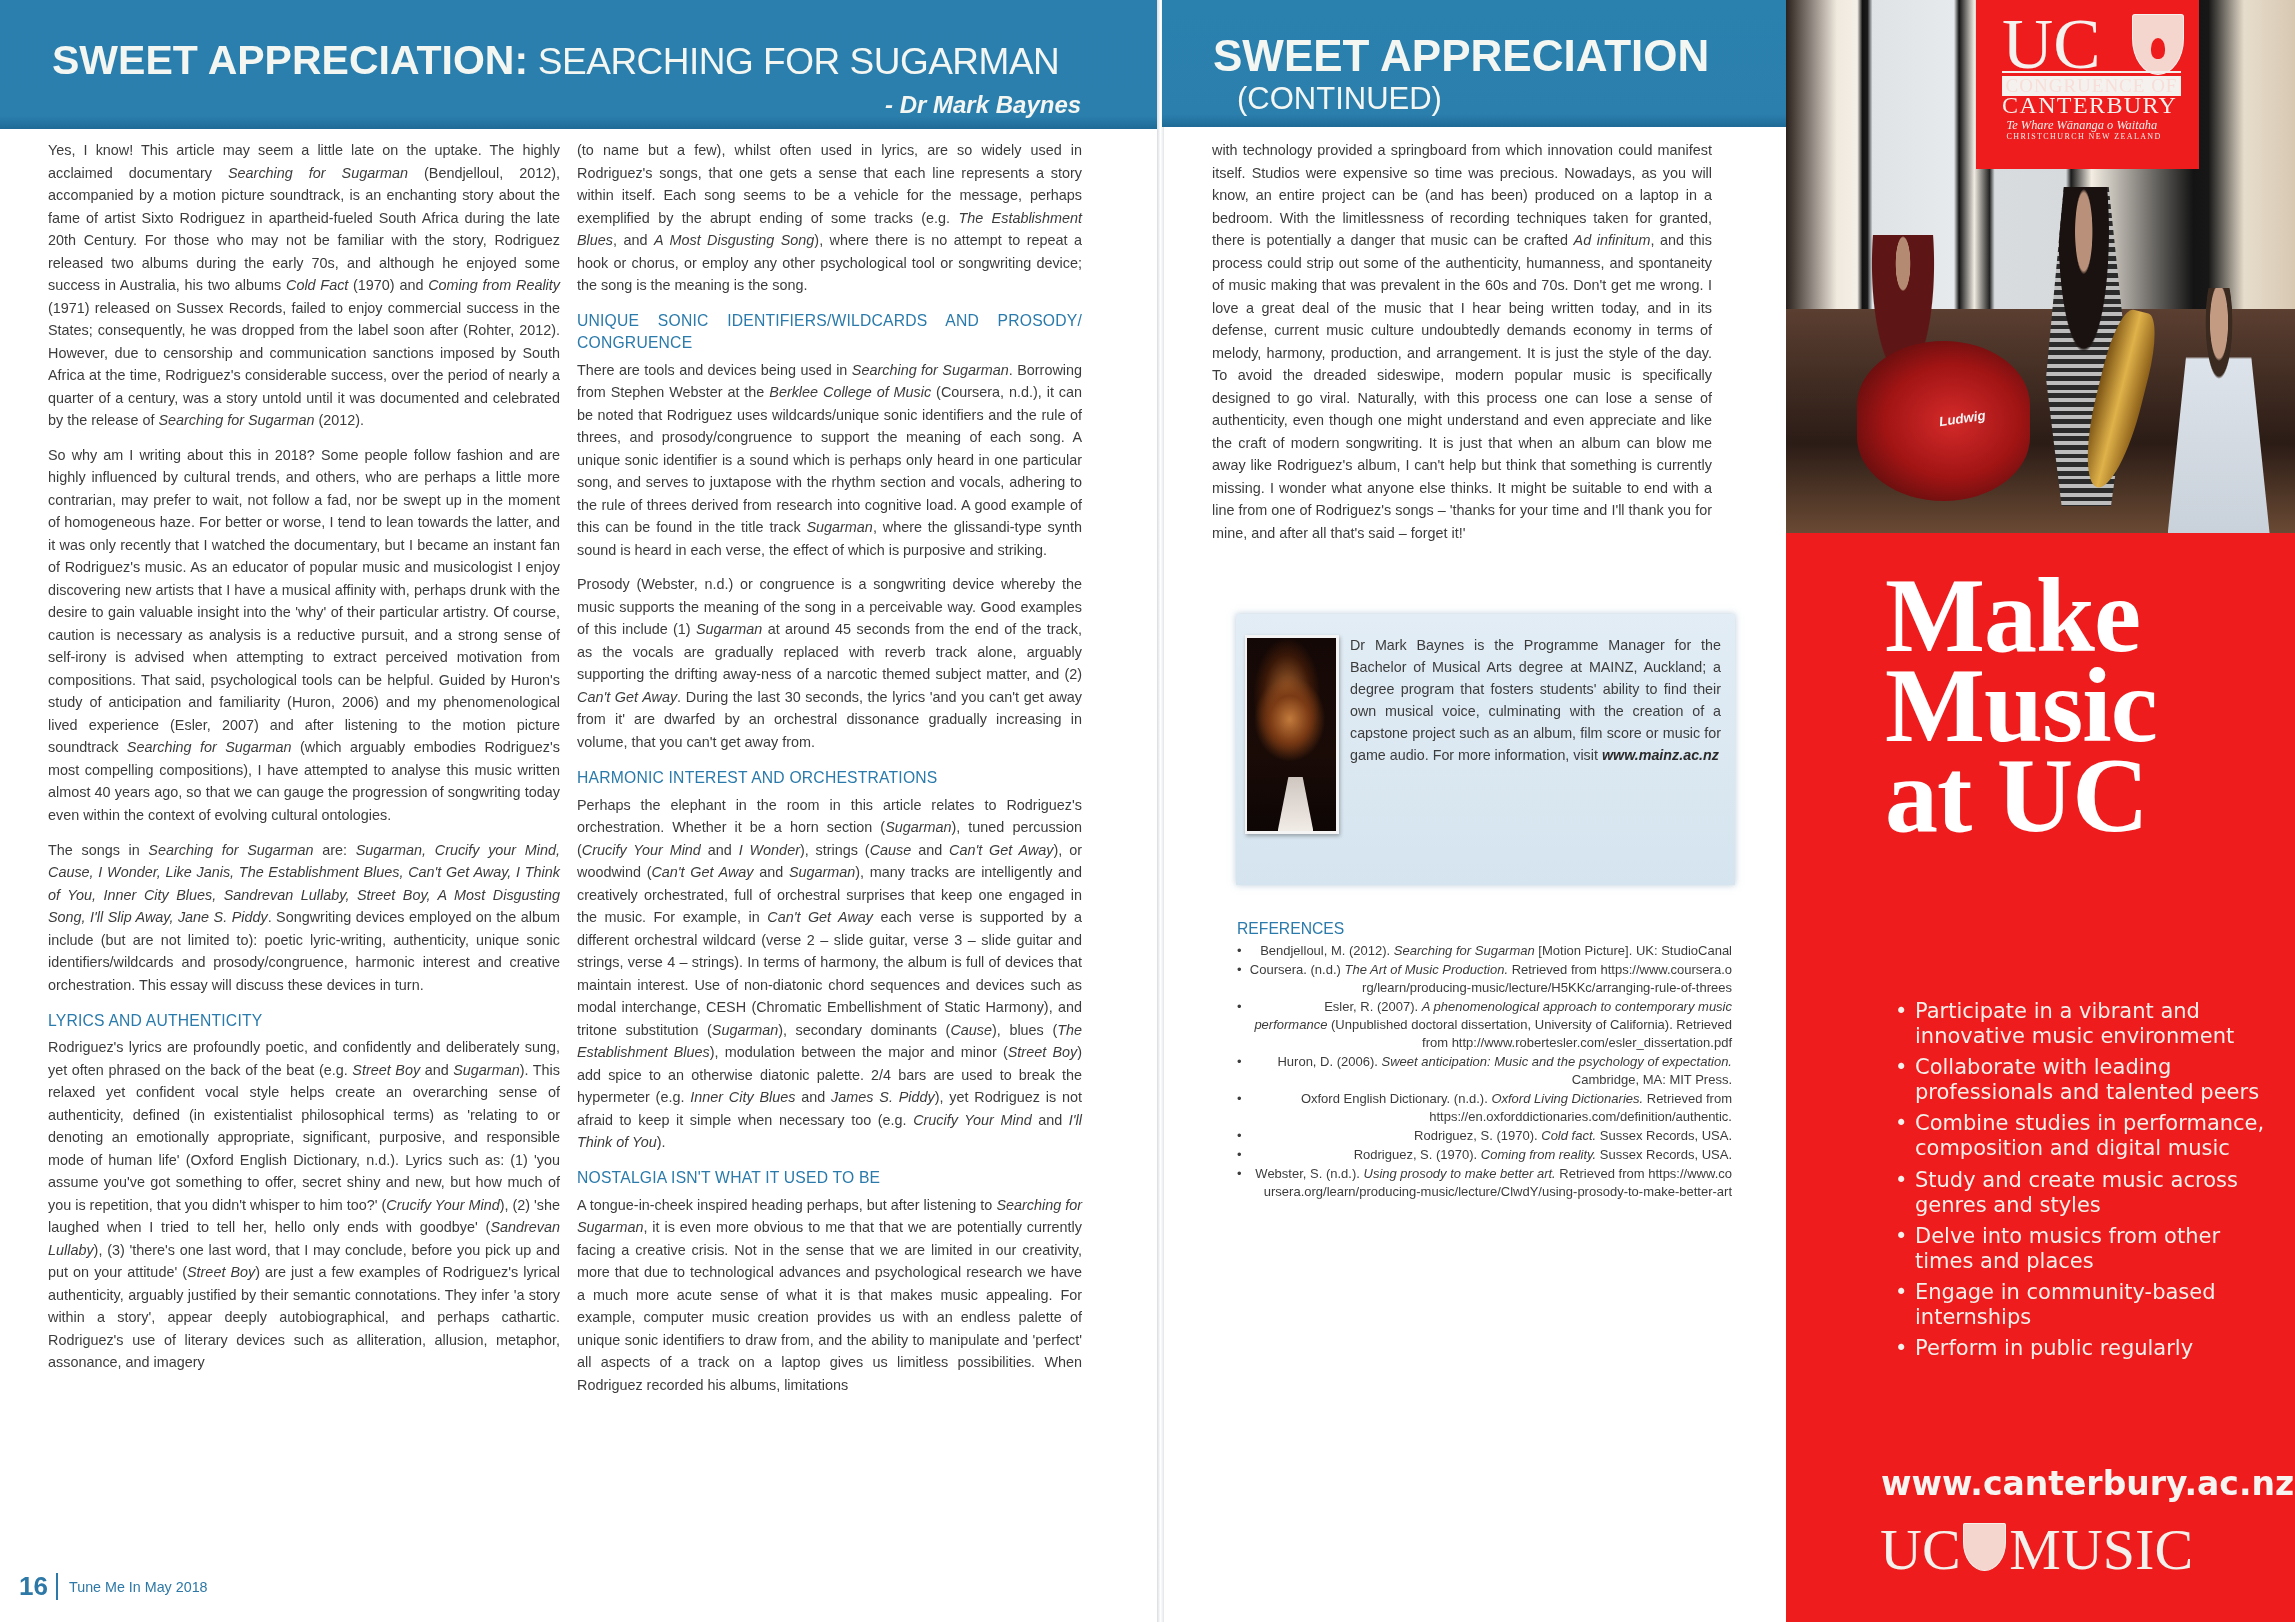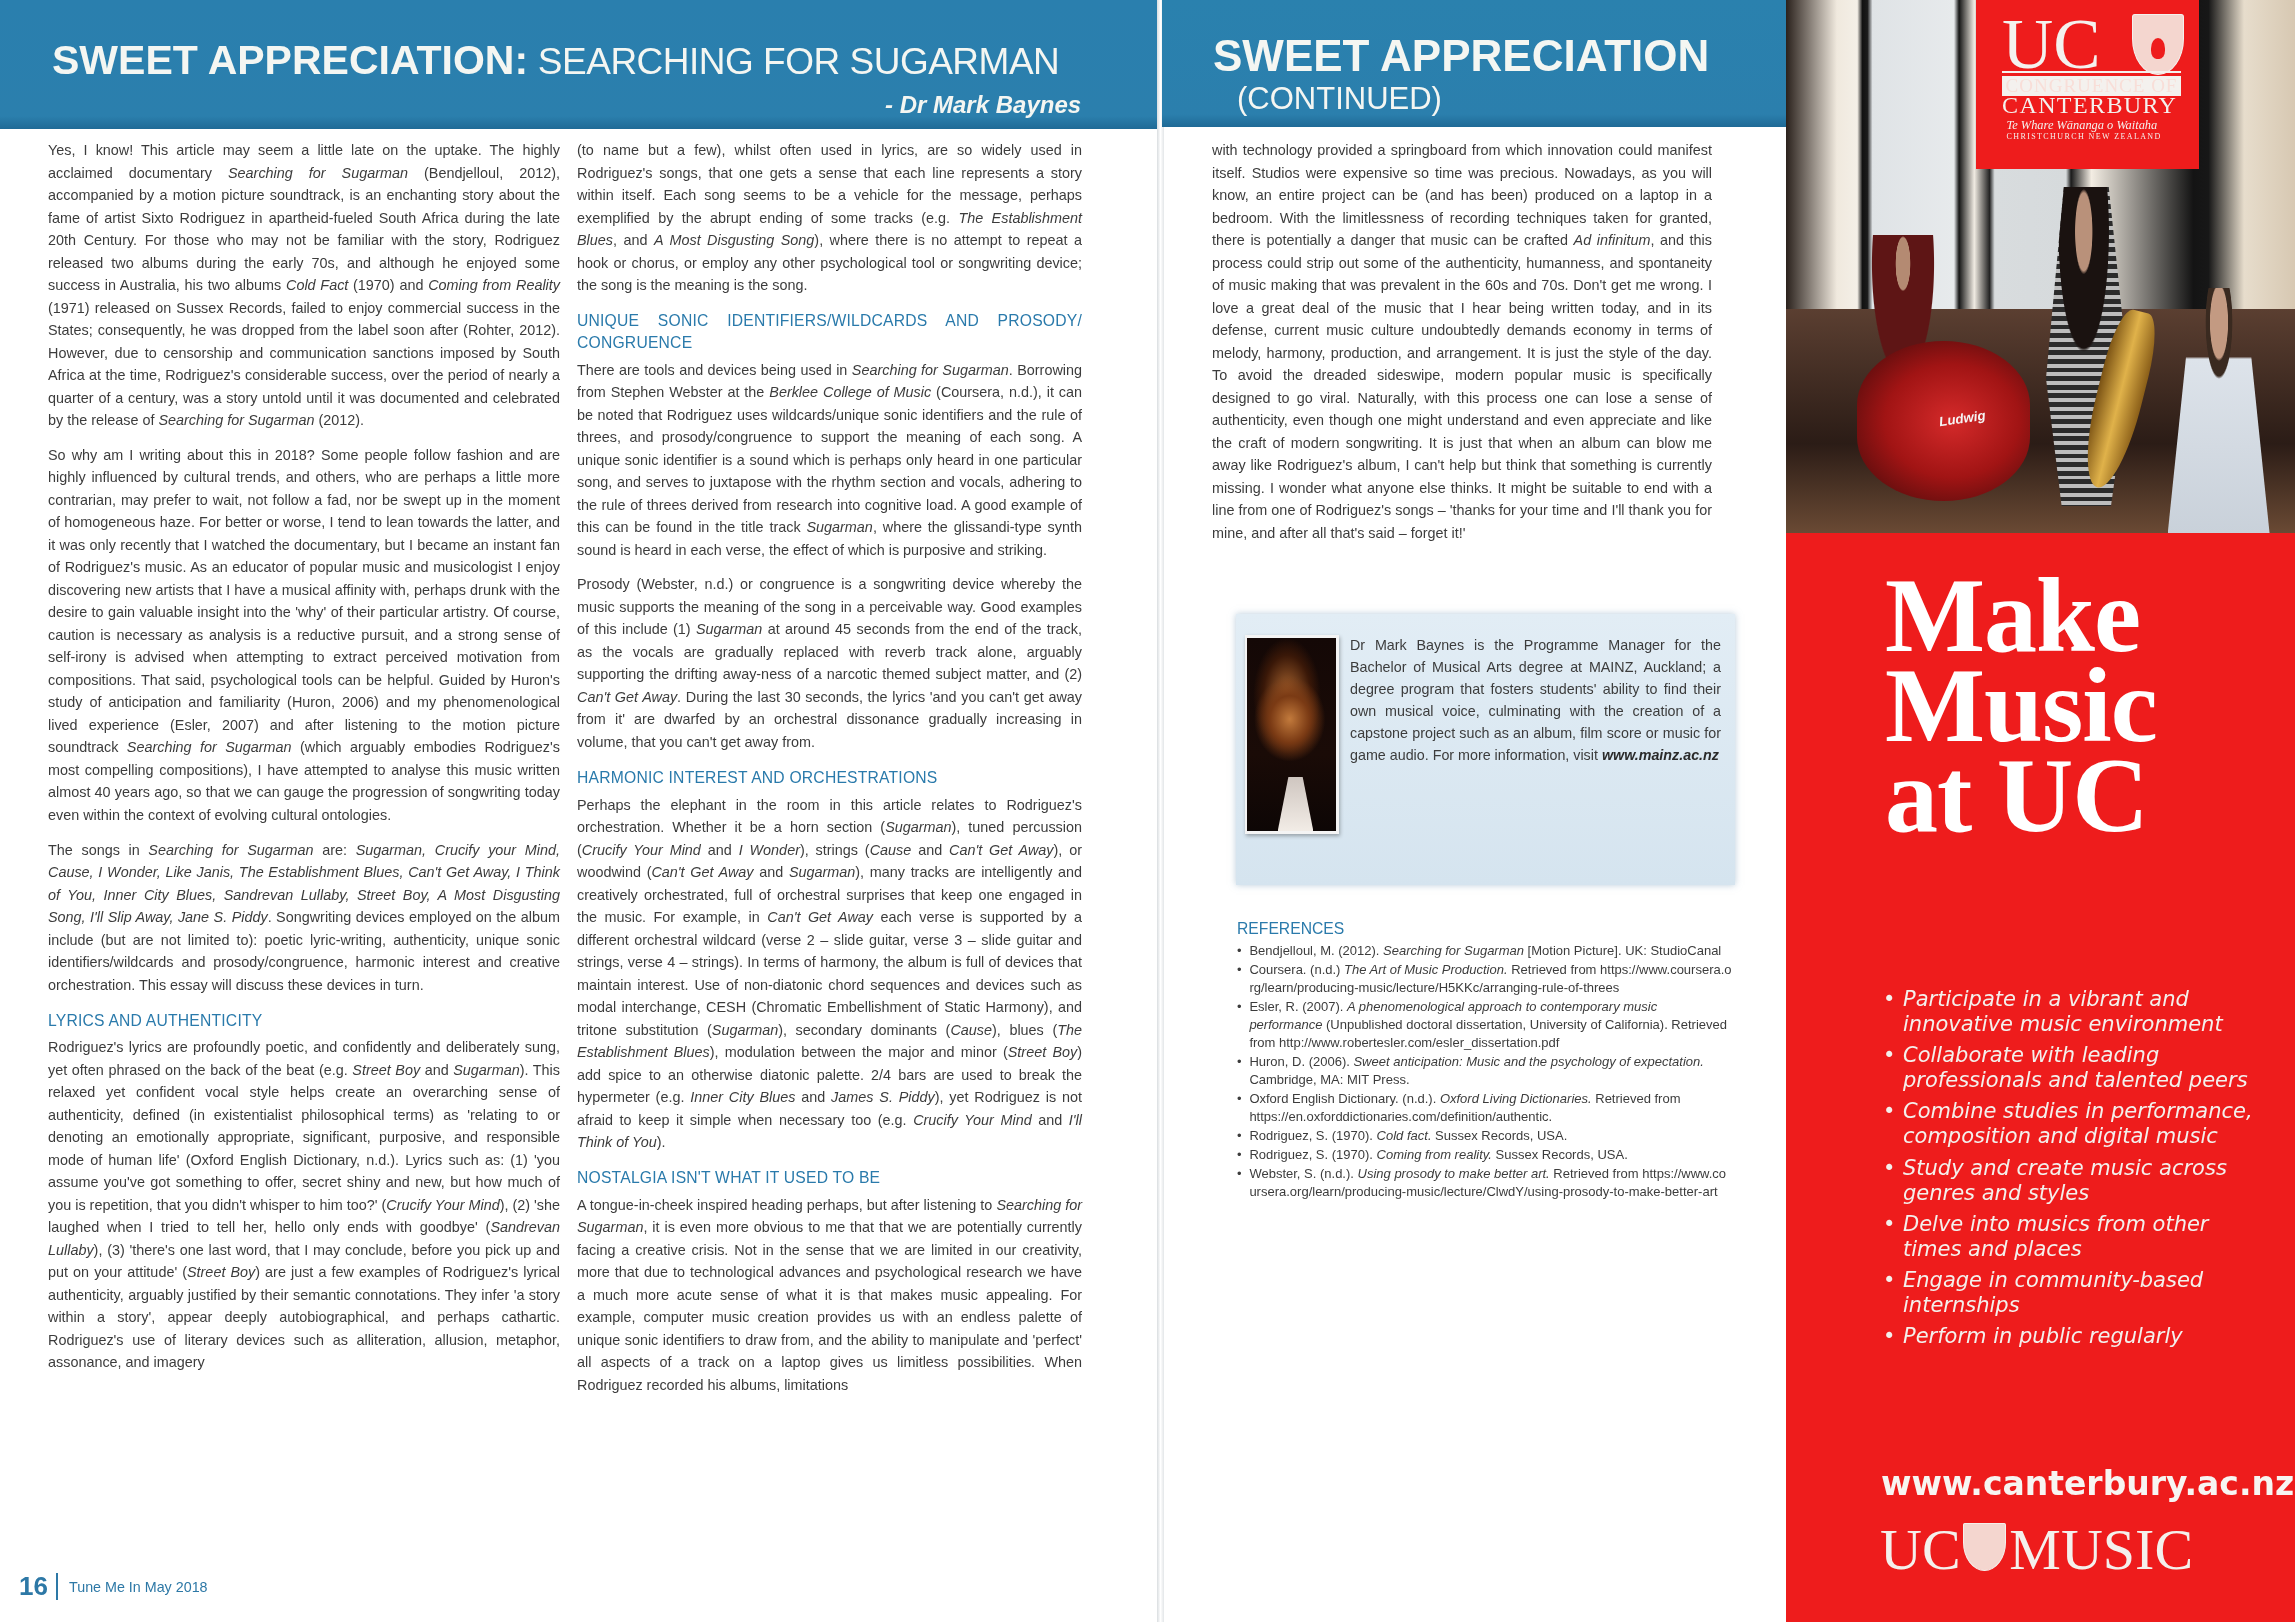--- a/index.html
+++ b/index.html
@@ -78,21 +78,21 @@
     clip-path:polygon(30% 0,70% 0,100% 100%,0 100%);
   }
   .bio-text {
     left:114px; top:20px; width:371px;
     font-size:14.3px; line-height:22px; color:#3c3c3c; text-align:justify;
   }
   .bio-url { font-style:italic; font-weight:bold; color:#2a2a2a; }
   
   .refs { left:1237px; top:918px; width:495px; }
   .refs h3 { margin:0 0 1.9px 0; color:#2a7aab; font-weight:normal; font-size:15.7px; line-height:22px; }
-  .refs ul { margin:0; padding:0 0 0 12.4px; list-style:none; }
+  .refs ul { margin:0; padding:0 0 0 12.4px; list-style:none;text-align:right; }
   .refs li {
     position:relative; font-size:13px; line-height:18px; color:#3c3c3c; margin-bottom:1px;
   }
   .refs li::before { content:"\2022"; position:absolute; left:-12.4px; top:0; }
   .refs i { font-style:italic; }
   .refs .url { word-break:break-all; }
   
   .folio { left:19px; top:1571px; font-size:26px; font-weight:bold; color:#2d78a6; }
   .folio-bar { left:56px; top:1573px; width:2.4px; height:27px; background:#2d78a6; }
   .folio-text { left:69px; top:1579px; font-size:14.3px; color:#2d78a6; }
@@ -135,21 +135,21 @@
   .ad-logo .rule { position:absolute; left:26px; top:71px; width:179px; height:1.9px; background:#f4f1ee; }
   .ad-logo .univ { position:absolute; left:26px; top:76px; width:179px; height:20px; background:#f4f1ee; color:#f8ded8; font-family:"Liberation Serif", serif; font-size:19px; line-height:20px; text-align:center; letter-spacing:1px; overflow:hidden; }
   .ad-logo .cant { position:absolute; left:26px; top:93px; width:181px; font-family:"Liberation Serif", serif; font-size:24px; line-height:25px; color:#f4f1ee; letter-spacing:1.4px; white-space:nowrap; }
   .ad-logo .maori { position:absolute; left:30.5px; top:118px; font-family:"Liberation Serif", serif; font-style:italic; font-size:12.4px; color:#f4f1ee; white-space:nowrap; }
   .ad-logo .city { position:absolute; left:30.5px; top:132px; font-family:"Liberation Serif", serif; font-size:8px; letter-spacing:1.4px; color:#f4f1ee; white-space:nowrap; }
   .ad-headline {
     left:99px; top:571px; width:400px;
     font-family:"Liberation Serif", serif; font-weight:bold; color:#ffffff;
     font-size:106px; line-height:90px; letter-spacing:-1px;
   }
-  .ad-list { left:93px; top:983px; width:381px; margin:4px; padding:0; list-style:none;font-style:italic; }
+  .ad-list { left:93px; top:983px; width:381px; margin:16px; padding:0; list-style:none; }
   .ad-list li {
     position:relative; padding-left:20px; color:#f4f0ec;
     font-family:"DejaVu Sans", sans-serif; font-size:21px; line-height:25px; margin-bottom:6.2px;
   }
   .ad-list li::before { content:"\2022"; position:absolute; left:0; top:0; }
   .ad-url {
     left:95px; top:1464px; color:#f7f5f2; font-family:"DejaVu Sans", sans-serif; font-weight:bold; font-size:33px; white-space:nowrap;
   }
   .ad-footlogo {
     left:94px; top:1519px; color:#f4f0ec; font-family:"Liberation Serif", serif; font-size:58px; line-height:62px; white-space:nowrap;

